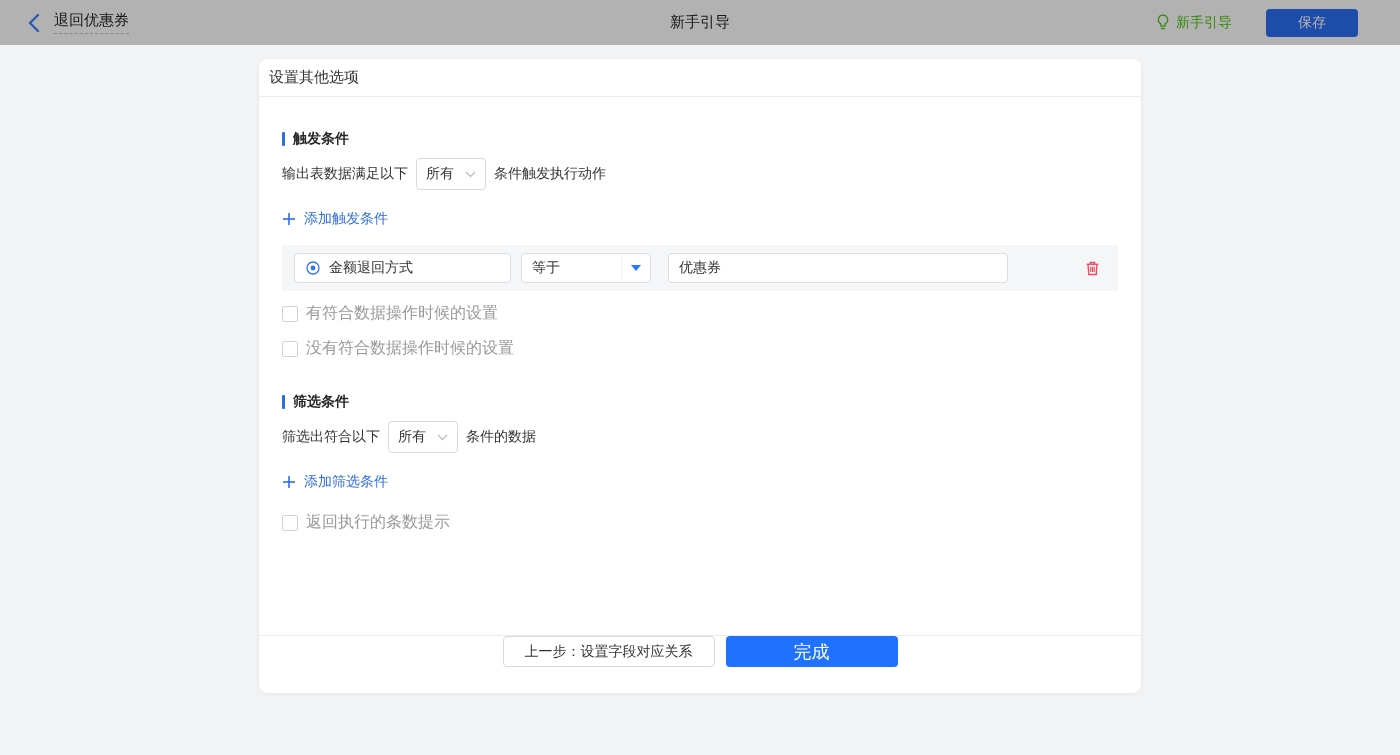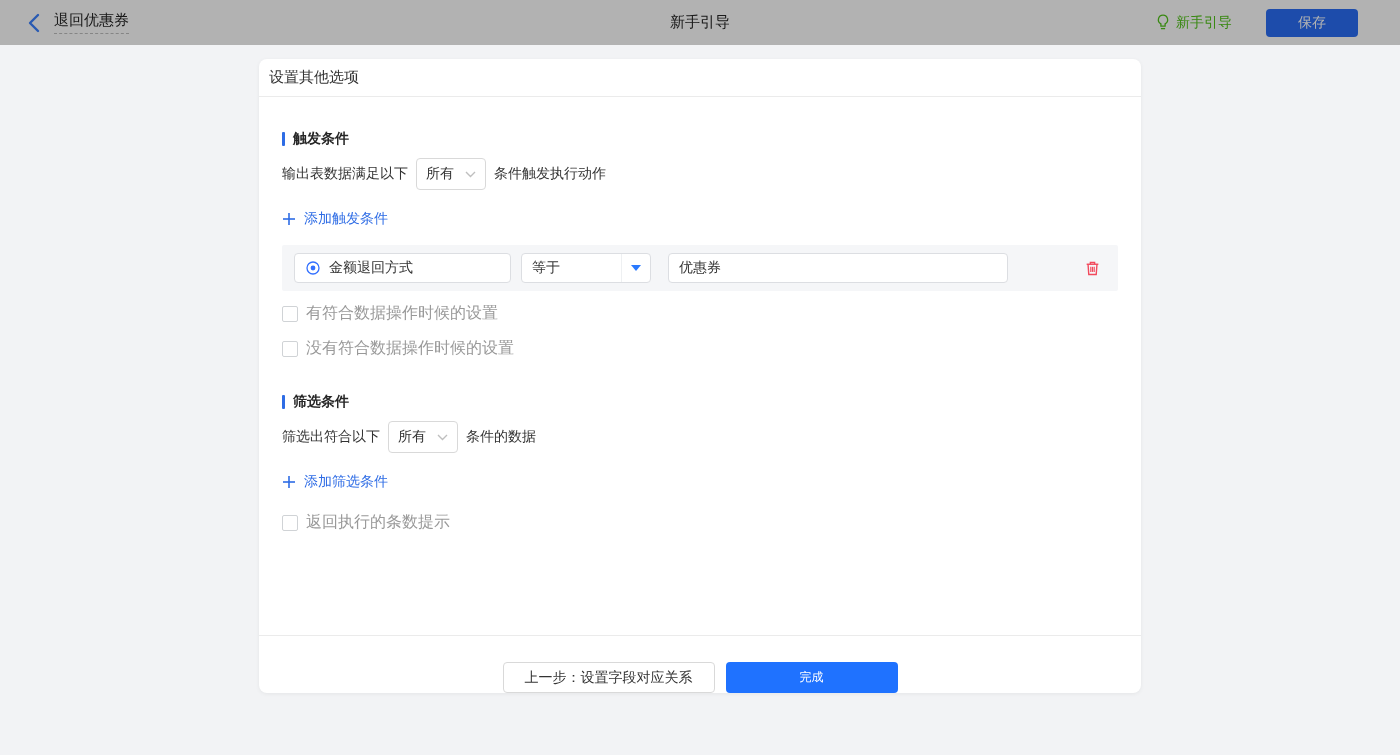--- a/index.html
+++ b/index.html
@@ -89,29 +89,29 @@
   .checkbox-row.gap2 { margin-top:14px; }
   .checkbox-row.single { margin-top:21px; }
   .checkbox-box { width:16px; height:16px; border:1px solid #d0d3d6; border-radius:2px; background:#fff; }
   .checkbox-label { font-size:16px; color:#999; }
 
   .filter-section { margin-top:34px; }
 
   
   .panel-footer {
     height:58px; border-top:1px solid #ebebeb;
-    display:flex; align-items:flex-end; justify-content:center; gap:11px;
+    display:flex; align-items:flex-start; justify-content:center; gap:11px;
   }
   .prev-btn {
     height:31px; padding:0 21px; background:#fff; border:1px solid #d9d9d9; border-radius:4px;
     font-size:14px; color:#333; cursor:pointer; font-family:inherit;
   }
   .finish-btn {
     width:172px; height:31px; background:#1f72ff; border:none; border-radius:4px;
-    font-size:12px; color:#fff; cursor:pointer; font-family:inherit;
+    font-size:18px; color:#fff; cursor:pointer; font-family:inherit;
   }
   svg { display:block; }
 </style>
 </head>
 <body>
 
 <div class="screen">
 
   <div class="topbar">
     <div class="topbar-left">

